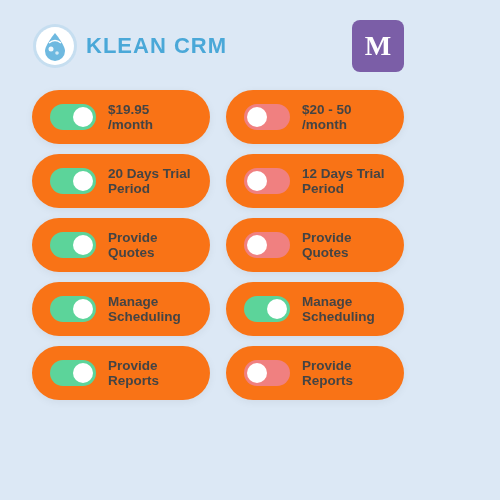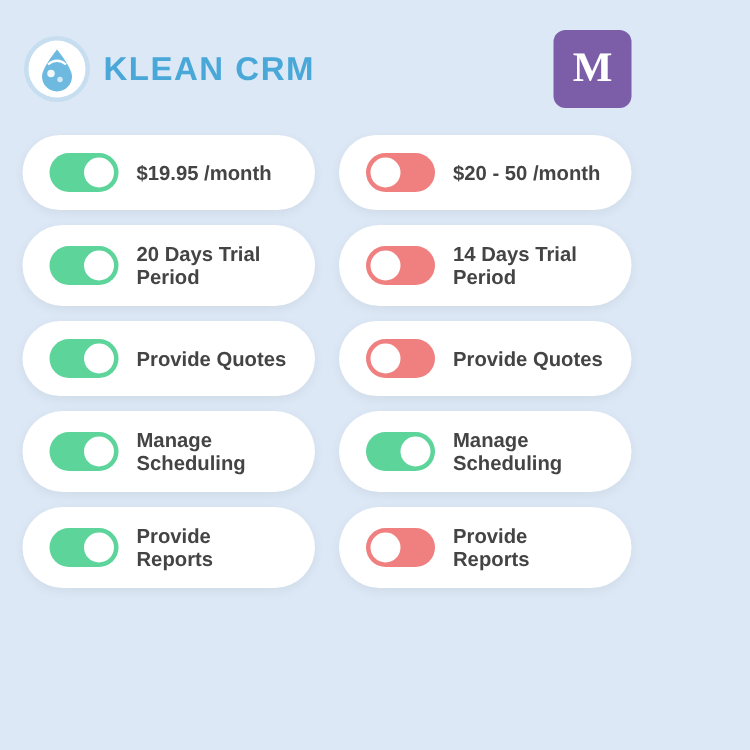--- a/index.html
+++ b/index.html
@@ -8,21 +8,21 @@
       width: 500px;
       height: 500px;
       background: #dce8f5;
       font-family: 'Segoe UI', Arial, sans-serif;
       overflow: hidden;
     }
 
     .page {
       width: 436px;
       height: 500px;
-      padding: 20px 15px;
+      padding: 20px 32px;
       display: flex;
       flex-direction: column;
     }
 
     
     .header {
       display: flex;
       align-items: center;
       justify-content: space-between;
       margin-bottom: 18px;
@@ -62,21 +62,21 @@
 
     
     .grid {
       display: grid;
       grid-template-columns: 1fr 1fr;
       gap: 10px 16px;
     }
 
     
     .card {
-      background: #ffffff;
+      background: #f97316;
       border-radius: 40px;
       padding: 12px 18px;
       display: flex;
       align-items: center;
       gap: 12px;
       box-shadow: 0 2px 8px rgba(0,0,0,0.06);
     }
 
     .card-label {
       font-size: 13.5px;
@@ -155,21 +155,21 @@
       <div class="card">
         <div class="toggle off"></div>
         <span class="card-label">$20 - 50 /month</span>
       </div>
       <div class="card">
         <div class="toggle on"></div>
         <span class="card-label">20 Days Trial Period</span>
       </div>
       <div class="card">
         <div class="toggle off"></div>
-        <span class="card-label">14 Days Trial Period</span>
+        <span class="card-label">12 Days Trial Period</span>
       </div>
       <div class="card">
         <div class="toggle on"></div>
         <span class="card-label">Provide Quotes</span>
       </div>
       <div class="card">
         <div class="toggle off"></div>
         <span class="card-label">Provide Quotes</span>
       </div>
       <div class="card">

